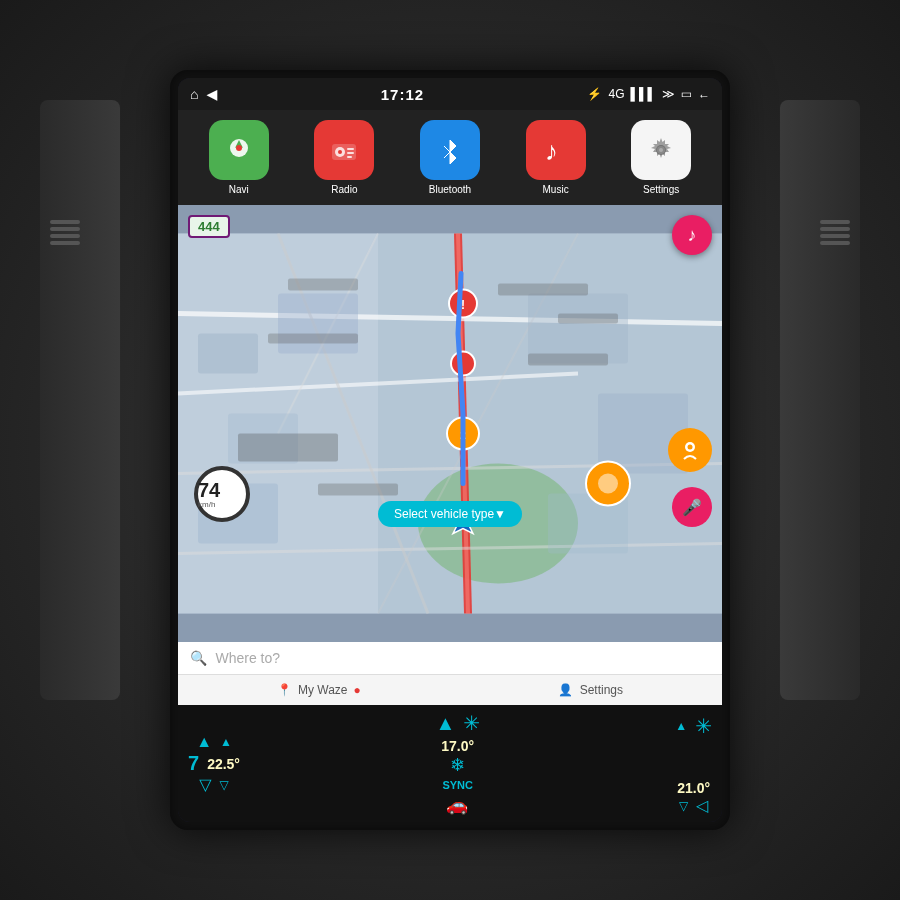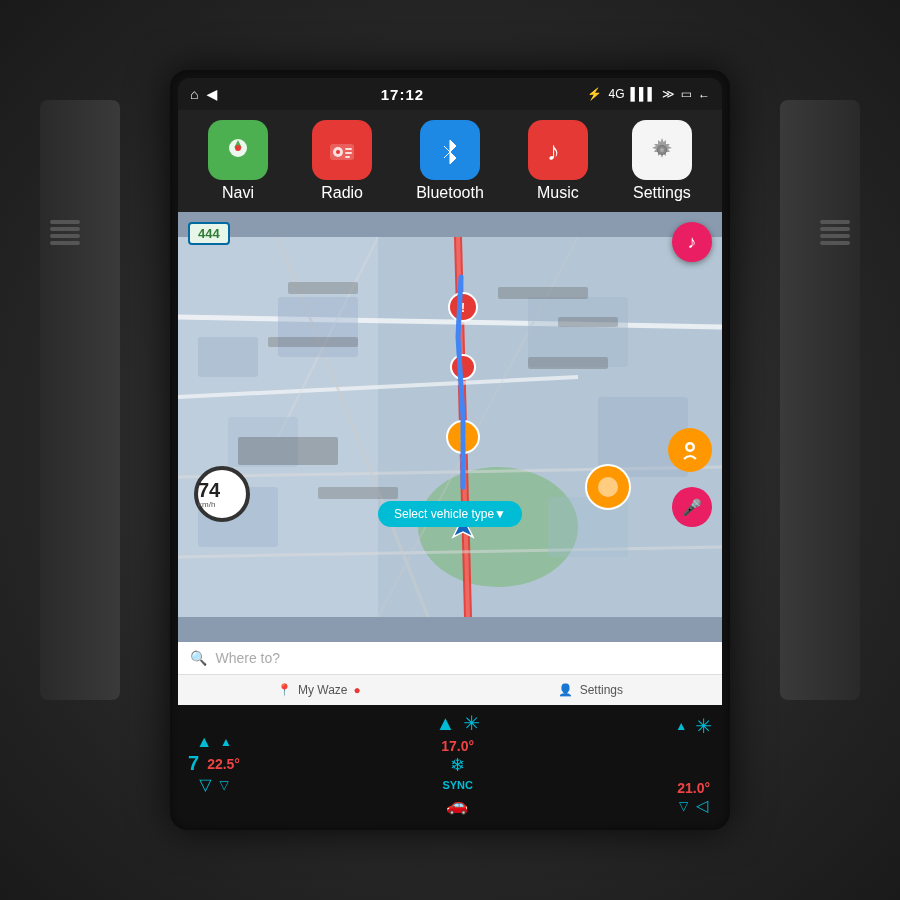--- a/index.html
+++ b/index.html
@@ -105,21 +105,21 @@
       height: 60px;
       border-radius: 14px;
       display: flex;
       align-items: center;
       justify-content: center;
       font-size: 28px;
     }
 
     .app-label {
       color: #fff;
-      font-size: 16px;
+      font-size: 10px;
       text-align: right;
     }
 
     .icon-navi { background: #4caf50; }
     .icon-radio { background: #e53935; }
     .icon-bluetooth { background: #1e88e5; }
     .icon-music { background: #e53935; }
     .icon-settings { background: #f5f5f5; }
     .icon-apps { background: #1e88e5; }
 
@@ -280,21 +280,21 @@
     .climate-btn {
       color: #00bcd4;
       font-size: 16px;
       cursor: pointer;
       background: none;
       border: none;
       line-height: 1;
     }
 
     .climate-temp {
-      color: #ef4444;
+      color: #fef9c3;
       font-size: 14px;
       font-weight: bold;
     }
 
     .climate-fan-icon {
       color: #00bcd4;
       font-size: 20px;
     }
 
     .climate-sync {
@@ -356,21 +356,21 @@
       width: 30px;
       height: 4px;
       background: #555;
       border-radius: 2px;
     }
 
     
     .road-badge {
       position: absolute;
       background: #e8f5e9;
-      border: 2px solid #0369a1;
+      border: 2px solid #701a75;
       border-radius: 4px;
       padding: 2px 8px;
       font-size: 13px;
       font-weight: bold;
       color: #2e7d32;
     }
   </style>
 </head>
 <body>
 

